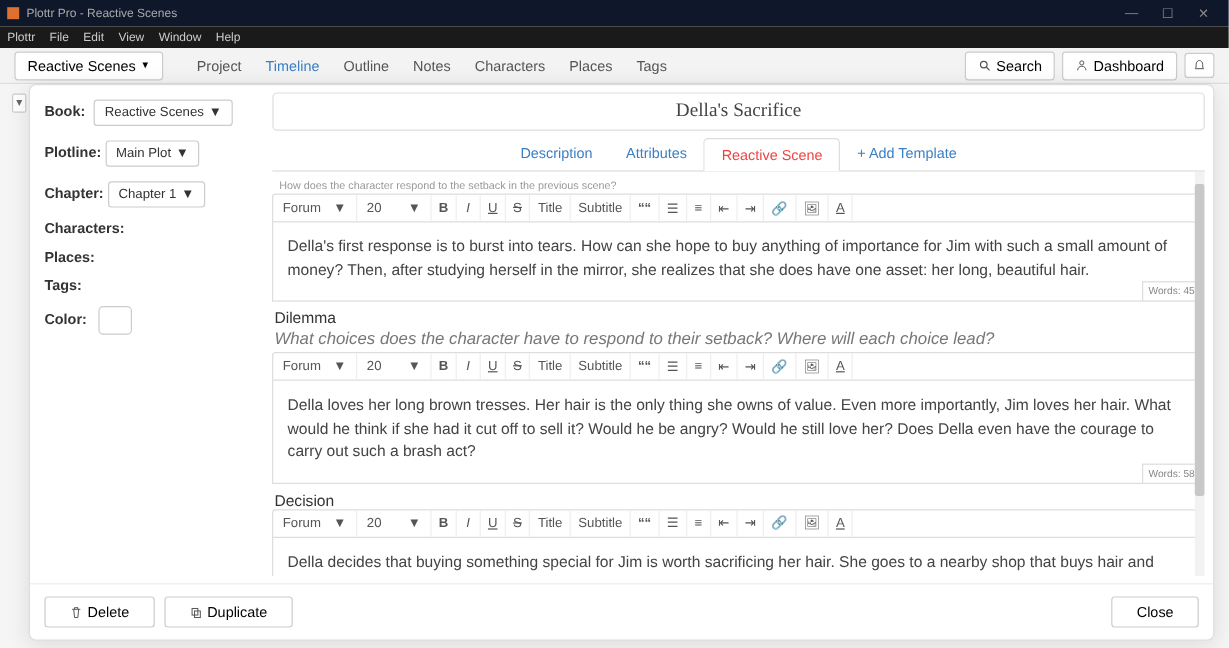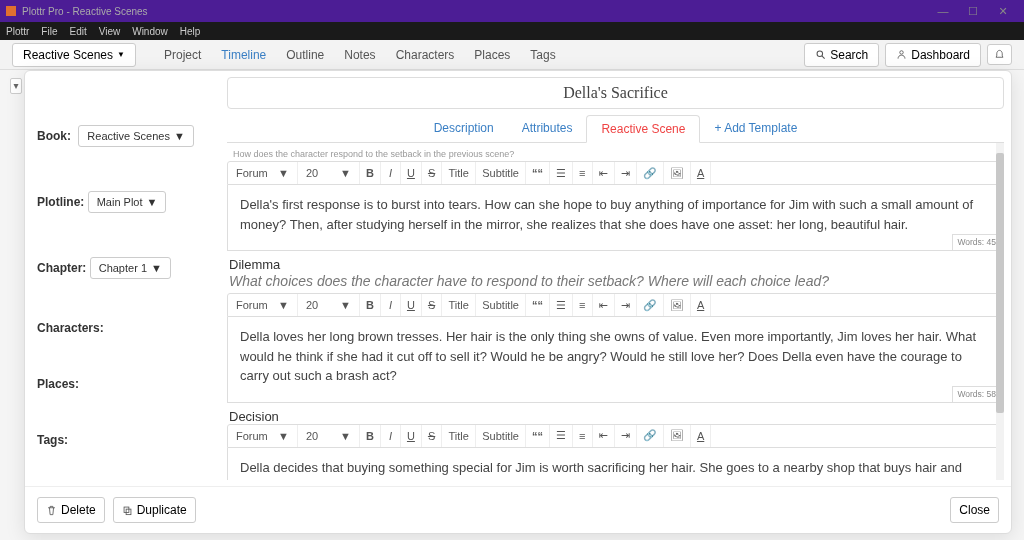--- a/index.html
+++ b/index.html
@@ -1,56 +1,56 @@
 <!DOCTYPE html>
 <html><head>
 <meta charset="utf-8">
 <style>
 * { box-sizing: border-box; margin: 0; padding: 0; font-family: "Segoe UI", Arial, sans-serif; }
 html, body { width: 1024px; height: 540px; overflow: hidden; background: #f5f5f5; }
-.titlebar { height: 22px; background: #4c1d95; color: #aaa; display: flex; align-items: center; padding: 0 6px; font-size: 10px; }
+.titlebar { height: 22px; background: #0f172a; color: #aaa; display: flex; align-items: center; padding: 0 6px; font-size: 10px; }
 .titlebar .app-icon { width: 10px; height: 10px; background: #e07030; margin-right: 6px; }
 .titlebar .title { flex: 1; }
 .titlebar .winbtn { width: 30px; text-align: center; color: #888; font-size: 11px; }
 .menubar { height: 18px; background: #1a1a1a; color: #ccc; display: flex; align-items: center; padding: 0 6px; font-size: 10px; gap: 12px; }
 .toolbar { height: 30px; background: #f3f3f3; border-bottom: 1px solid #ddd; display: flex; align-items: center; padding: 0 12px; font-size: 12px; }
 .toolbar .mode-btn { border: 1px solid #ccc; background: #fff; border-radius: 3px; padding: 4px 10px; display: flex; align-items: center; gap: 4px; }
 .toolbar .caret { font-size: 8px; }
 .toolbar .navtabs { display: flex; gap: 20px; margin-left: 28px; color: #555; }
 .toolbar .navtabs .active { color: #3a7fc4; }
 .toolbar .spacer { flex: 1; }
 .toolbar .rbtn { border: 1px solid #ccc; background: #fff; border-radius: 3px; padding: 4px 10px; margin-left: 6px; display: flex; align-items: center; gap: 4px; }
 .main { position: relative; height: 470px; background: #f5f5f5; padding: 8px 6px; }
 .filterbar { position: absolute; left: 10px; top: 8px; width: 12px; height: 16px; border: 1px solid #ccc; border-radius: 2px; background: #fff; font-size: 10px; text-align: center; line-height: 14px; color: #666; }
 .kebab { position: absolute; right: 6px; top: 8px; font-size: 14px; color: #666; }
 .modal { position: absolute; left: 24px; top: 0; right: 12px; bottom: 6px; background: #fff; border: 1px solid #ddd; border-radius: 6px; box-shadow: 0 4px 20px rgba(0,0,0,0.1); display: flex; flex-direction: column; }
 .modal-body { flex: 1; display: flex; overflow: hidden; }
 .sidebar { width: 198px; padding: 10px 12px; font-size: 12px; color: #333; }
-.sidebar .row { margin-bottom: 10px; margin-top: 42px; }
+.sidebar .row { margin-bottom: 10px; }
 .sidebar .lbl { font-weight: 600; display: inline-block; }
 .sidebar .dd { border: 1px solid #ccc; border-radius: 3px; padding: 4px 8px; display: inline-flex; align-items: center; gap: 4px; font-size: 11px; margin-top: 2px; }
 .sidebar .swatch { width: 28px; height: 24px; border: 1px solid #ccc; border-radius: 4px; display: inline-block; vertical-align: middle; margin-left: 6px; }
 .content { flex: 1; display: flex; flex-direction: column; padding: 6px 7px 6px 4px; overflow: hidden; }
 .scene-title { border: 1px solid #ddd; border-radius: 4px; text-align: center; padding: 6px; font-family: Georgia, serif; font-size: 16px; color: #444; margin-bottom: 6px; }
 .tabs { display: flex; border-bottom: 1px solid #ddd; font-size: 12px; justify-content: center; }
 .tabs .tab { padding: 6px 14px; color: #3a7fc4; cursor: pointer; }
 .tabs .tab.active { color: #ef4444; border: 1px solid #ddd; border-bottom: 1px solid #fff; border-radius: 4px 4px 0 0; margin-bottom: -1px; background: #fff; }
 .scroll { flex: 1; overflow-y: auto; padding-right: 2px; position: relative; }
 .section { margin-top: 6px; }
 .section .cut { color: #999; font-size: 9px; padding: 0 6px 2px 6px; }
 .section .stitle { font-weight: 400; font-size: 13px; color: #333; padding: 0 2px; }
 .section .sdesc { font-size: 14px; color: #777; padding: 1px 2px 4px 2px; font-style: italic; }
 .editor-toolbar { display: flex; gap: 0; border: 1px solid #ddd; border-radius: 3px 3px 0 0; background: #fff; font-size: 11px; align-items: stretch; height: 24px; }
 .editor-toolbar .tbtn { border-right: 1px solid #eee; padding: 0 6px; display: flex; align-items: center; gap: 3px; color: #555; min-width: 20px; justify-content: center; }
 .editor-toolbar .sel { min-width: 70px; justify-content: space-between; padding: 0 8px; }
 .editor-toolbar .wide { min-width: 62px; }
 .editor-body { border: 1px solid #ddd; border-top: none; padding: 10px 12px 16px 12px; font-family: Georgia, serif; font-size: 13px; color: #444; line-height: 1.5; position: relative; min-height: 44px; }
 .wordcount { position: absolute; right: 0; bottom: -1px; border: 1px solid #ddd; background: #fff; font-size: 8.5px; color: #888; padding: 1px 4px; }
 .modal-footer { border-top: 1px solid #eee; padding: 10px 12px; display: flex; gap: 8px; }
-.modal-footer .btn { border: 1px solid #ccc; border-radius: 3px; padding: 5px 8px; font-size: 12px; background: #fff; display: flex; align-items: center; gap: 4px; }
+.modal-footer .btn { border: 1px solid #ccc; border-radius: 3px; padding: 5px 20px; font-size: 12px; background: #fff; display: flex; align-items: center; gap: 4px; }
 .modal-footer .spacer { flex: 1; }
 svg { width: 11px; height: 11px; }
 .scrollbar-fake { position: absolute; right: 0; top: 0; bottom: 0; width: 8px; background: #f2f2f2; }
 .scrollbar-thumb { position: absolute; right: 0; width: 8px; background: #c8c8c8; border-radius: 2px; }
 </style>
 </head>
 <body>
 
 <div class="titlebar">
   <div class="app-icon"></div>

